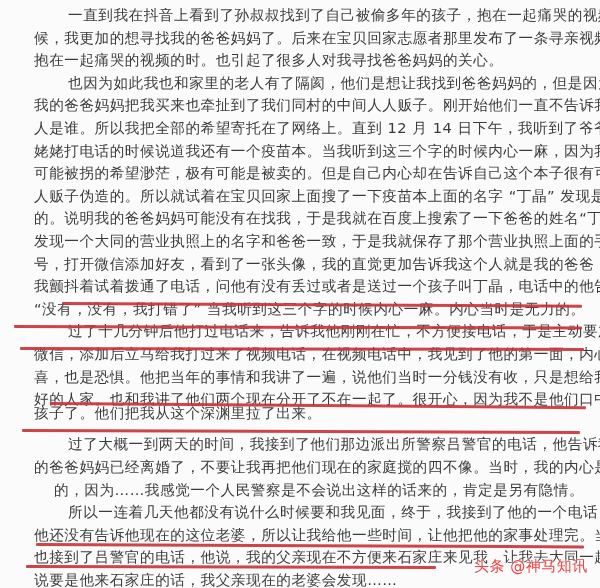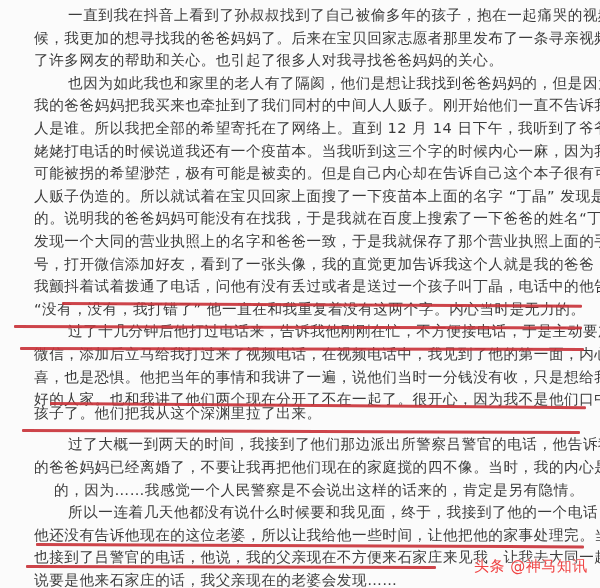--- a/index.html
+++ b/index.html
@@ -29,32 +29,32 @@
     white-space:nowrap;
   }
 </style>
 </head>
 <body>
 
 <div class="page">
   <div id="lines">
       <div class="line indent" style="top: 4px;">一直到我在抖音上看到了孙叔叔找到了自己被偷多年的孩子，抱在一起痛哭的视频的时</div>
       <div class="line" style="top: 26.6px;">候，我更加的想寻找我的爸爸妈妈了。后来在宝贝回家志愿者那里发布了一条寻亲视频得到</div>
-      <div class="line short" style="top: 49.2px;">了许多网友的帮助和关心。也引起了很多人对我寻找爸爸妈妈的关心。</div>
+      <div class="line short" style="top: 49.2px;">抱在一起痛哭的视频的时。也引起了很多人对我寻找爸爸妈妈的关心。</div>
       <div class="line indent" style="top: 71.8px;">也因为如此我也和家里的老人有了隔阂，他们是想让我找到爸爸妈妈的，但是因为当年</div>
       <div class="line" style="top: 94.4px;">我的爸爸妈妈把我买来也牵扯到了我们同村的中间人人贩子。刚开始他们一直不告诉我中间</div>
       <div class="line" style="top: 117px;">人是谁。所以我把全部的希望寄托在了网络上。直到 12 月 14 日下午，我听到了爷爷奶奶和</div>
       <div class="line" style="top: 139.6px;">姥姥打电话的时候说道我还有一个疫苗本。当我听到这三个字的时候内心一麻，因为我知道，</div>
       <div class="line" style="top: 162.2px;">可能被拐的希望渺茫，极有可能是被卖的。但是自己内心却在告诉自己这个本子很有可能是</div>
       <div class="line" style="top: 184.8px;">人贩子伪造的。所以就试着在宝贝回家上面搜了一下疫苗本上面的名字 “丁晶” 发现是空白</div>
       <div class="line" style="top: 207.4px;">的。说明我的爸爸妈妈可能没有在找我，于是我就在百度上搜索了一下爸爸的姓名“丁双全”，</div>
       <div class="line" style="top: 230px;">发现一个大同的营业执照上的名字和爸爸一致，于是我就保存了那个营业执照上面的手机</div>
       <div class="line" style="top: 252.6px;">号，打开微信添加好友，看到了一张头像，我的直觉更加告诉我这个人就是我的爸爸，于是</div>
       <div class="line" style="top: 275.2px;">我颤抖着试着拨通了电话，问他有没有丢过或者是送过一个孩子叫丁晶，电话中的他告诉我</div>
-      <div class="line short" style="top: 297.8px;">“没有，没有，我打错了” 他一直在和我重复着没有这两个字。内心当时是无力的。</div>
+      <div class="line short" style="top: 297.8px;">“没有，没有，我打错了” 当我听到这三个字的时候内心一麻。内心当时是无力的。</div>
       <div class="line indent" style="top: 320.4px;">过了十几分钟后他打过电话来，告诉我他刚刚在忙，不方便接电话，于是主动要加我的</div>
       <div class="line" style="top: 343px;">微信，添加后立马给我打过来了视频电话，在视频电话中，我见到了他的第一面，内心是欣</div>
       <div class="line" style="top: 365.6px;">喜，也是恐惧。他把当年的事情和我讲了一遍，说他们当时一分钱没有收，只是想给我找个</div>
       <div class="line" style="top: 388.2px;">好的人家。也和我讲了他们两个现在分开了不在一起了。很开心，因为我不是他们口中的野</div>
       <div class="line short" style="top: 402px;">孩子了。他们把我从这个深渊里拉了出来。</div>
       <div class="line indent" style="top: 433.4px;">过了大概一到两天的时间，我接到了他们那边派出所警察吕警官的电话，他告诉我，我</div>
       <div class="line" style="top: 456px;">的爸爸妈妈已经离婚了，不要让我再把他们现在的家庭搅的四不像。当时，我的内心是绝望</div>
       <div class="line short" style="top: 478.6px; margin-left: 20px;">的，因为……我感觉一个人民警察是不会说出这样的话来的，肯定是另有隐情。</div>
       <div class="line indent" style="top: 501.2px;">所以一连着几天他都没有说什么时候要和我见面，终于，我接到了他的一个电话，他说</div>
       <div class="line" style="top: 523.8px;">他还没有告诉他现在的这位老婆，所以让我给他一些时间，让他把他的家事处理完。当天我</div>

